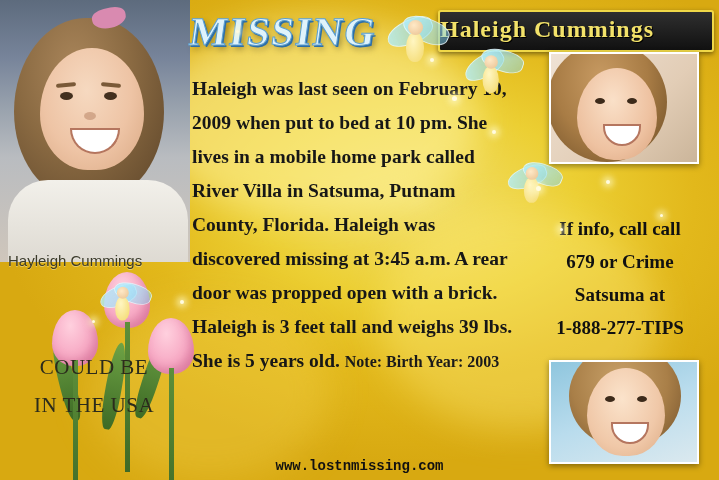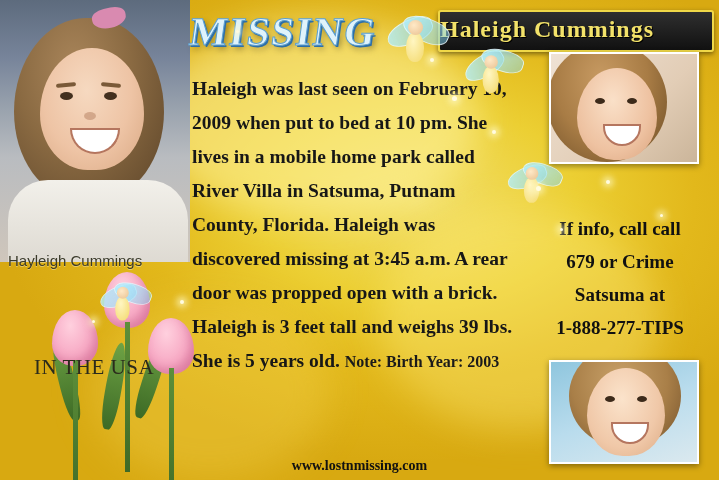--- a/index.html
+++ b/index.html
@@ -154,21 +154,21 @@
     border:1px solid rgba(255,255,255,.6);}
   .fairy .body{position:absolute;width:18px;height:30px;border-radius:50% 50% 45% 45%;
     background:radial-gradient(ellipse at 40% 30%,#fff6c2,#f3d86a);}
   .fairy .head{position:absolute;width:15px;height:15px;border-radius:50%;
     background:radial-gradient(circle at 40% 35%,#ffe9c7,#e9c08f);}
   .sparkle{position:absolute;background:#fffbe0;border-radius:50%;
     box-shadow:0 0 7px 3px rgba(255,250,200,.85);}
 
   .watermark{
     position:absolute;left:0;right:0;bottom:6px;text-align:center;
-    font-family:Liberation Serif, serif;font-weight:bold;
+    font-family:Liberation Mono, monospace;font-weight:bold;
     font-size:14px;color:#111;
   }
 </style>
 </head>
 <body>
 
 <div id="poster">
 
   <div class="glow g1"></div>
   <div class="glow g2"></div>
@@ -273,17 +273,18 @@
   <div class="sparkle" style="left:492px;top:130px;width:4px;height:4px;"></div>
   <div class="sparkle" style="left:536px;top:186px;width:5px;height:5px;"></div>
   <div class="sparkle" style="left:560px;top:228px;width:3px;height:3px;"></div>
   <div class="sparkle" style="left:606px;top:180px;width:4px;height:4px;"></div>
   <div class="sparkle" style="left:660px;top:214px;width:3px;height:3px;"></div>
   <div class="sparkle" style="left:236px;top:30px;width:3px;height:3px;"></div>
   <div class="sparkle" style="left:180px;top:300px;width:4px;height:4px;"></div>
   <div class="sparkle" style="left:92px;top:320px;width:3px;height:3px;"></div>
 
   <div class="couldbe">
+    <div>COULD BE</div>
     <div>IN THE USA</div>
   </div>
 
   <div class="watermark">www.lostnmissing.com</div>
 </div>
 
 </body></html>

